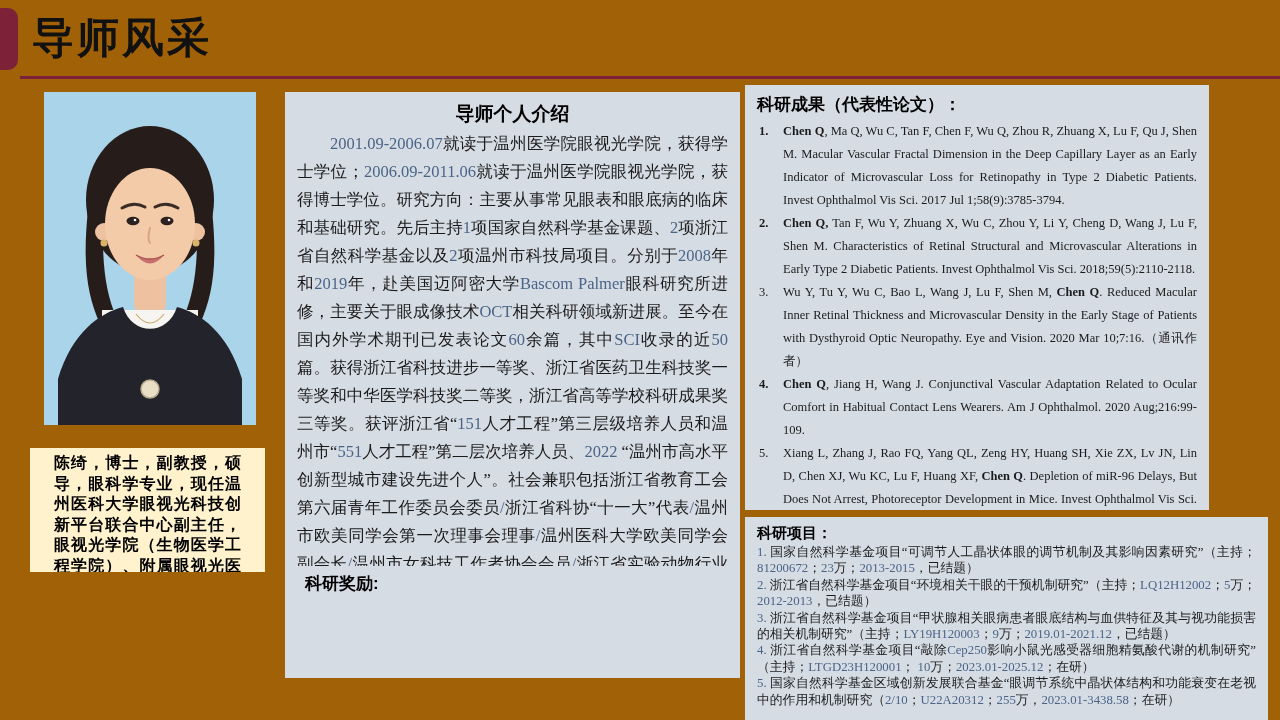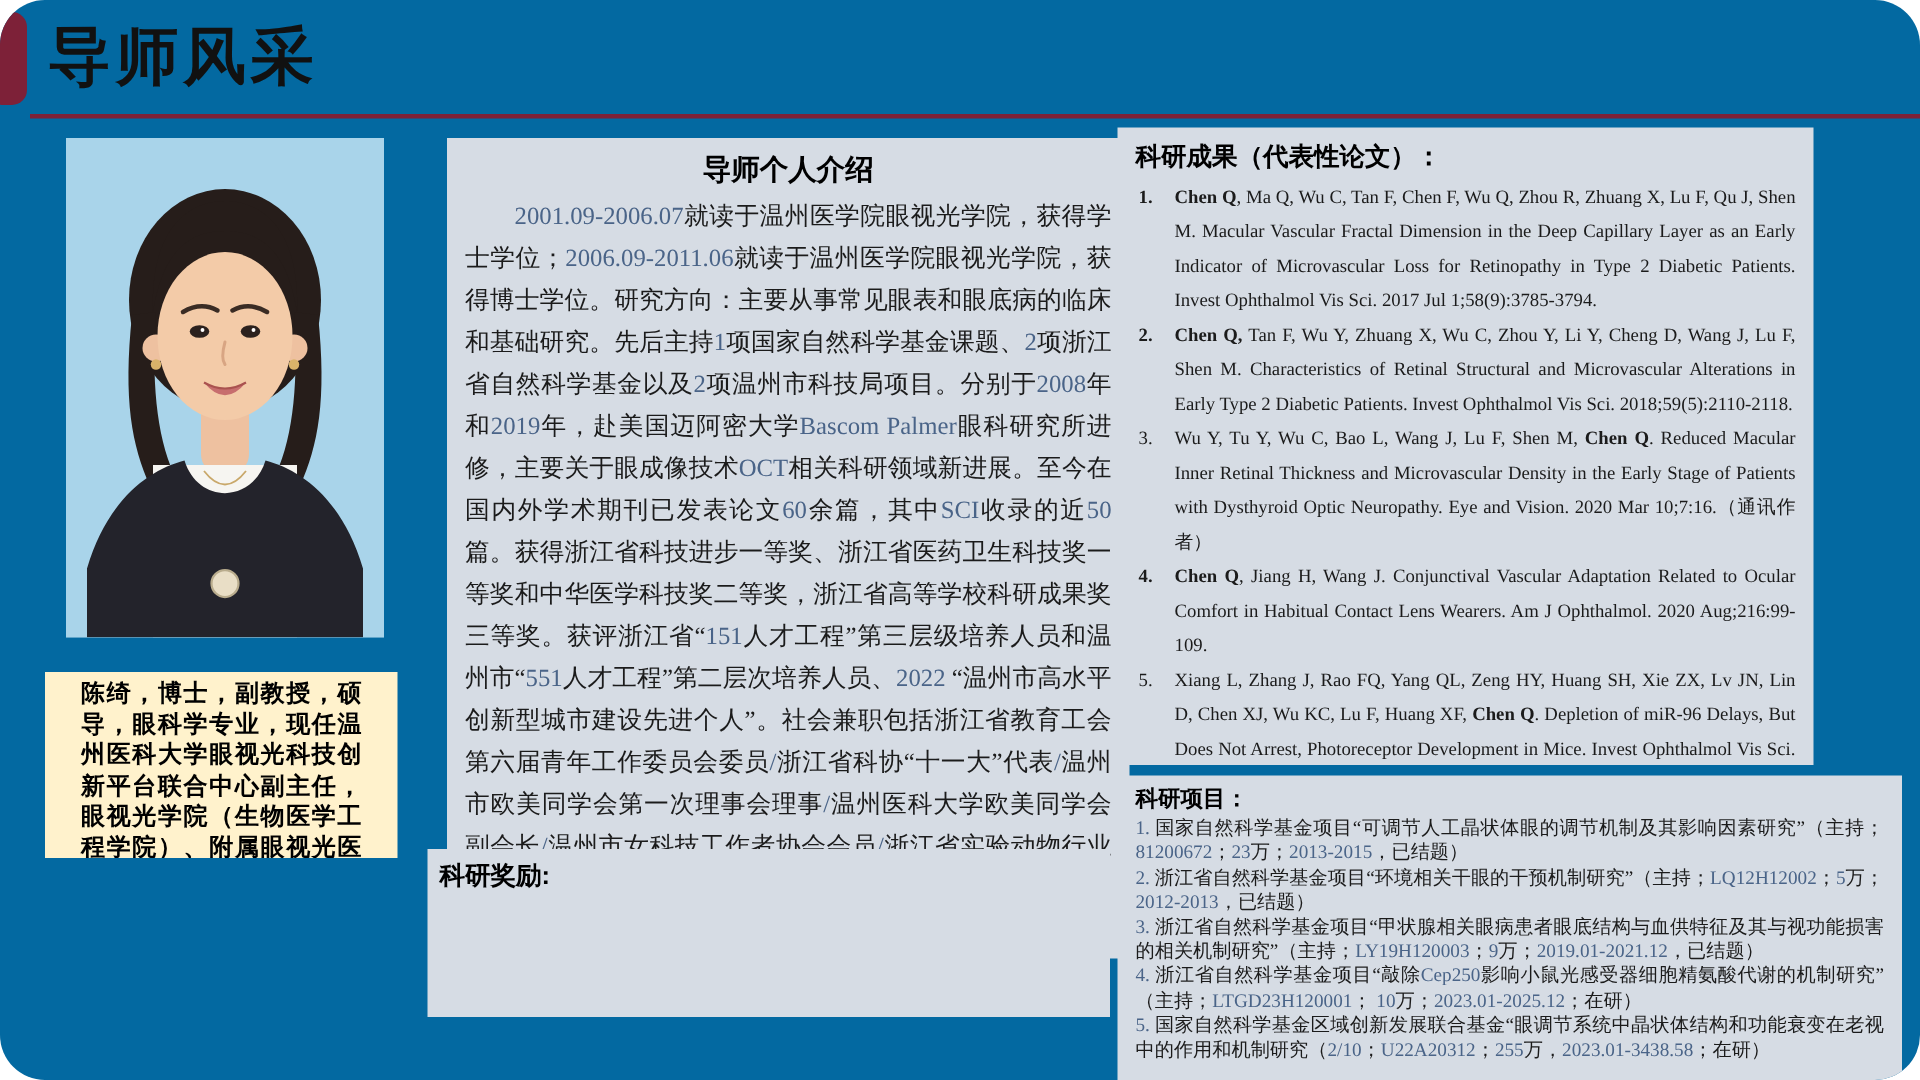--- a/index.html
+++ b/index.html
@@ -5,22 +5,22 @@
   :root{
     --accent:#7d2138;
     --panel:#d6dce4;
     --caption-bg:#fff2cc;
     --photo-bg:#a9d4ea;
     --ink:#1b1b1b;
     --latin:#4a6488;
   }
   html,body{margin:0;padding:0;background:#fff;}
   .slide{
-    position:relative;width:1280px;height:720px;background:#0369a1;
-    overflow:hidden;font-family:"Liberation Serif","DejaVu Serif",serif;color:var(--ink);border-radius:30px;
+    position:relative;width:1280px;height:720px;background:#a16207;
+    overflow:hidden;font-family:"Liberation Serif","DejaVu Serif",serif;color:var(--ink);
   }
   
   .accent-bar{
     position:absolute;left:-8px;top:8px;width:26px;height:62px;
     background:var(--accent);border-radius:10px;
   }
   .page-title{
     position:absolute;left:32px;top:10px;margin:0;
     font-family:"Liberation Sans","DejaVu Sans",sans-serif;
     font-weight:900;font-size:42px;letter-spacing:3px;color:#111;
@@ -40,27 +40,27 @@
     font-weight:700;font-size:16px;line-height:20.5px;color:#000;
     overflow:hidden;text-align:justify;
   }
   
   .panel{
     position:absolute;background:var(--panel);box-sizing:border-box;overflow:hidden;
   }
   .panel h2,.panel h3{
     margin:0;font-family:"Liberation Sans","DejaVu Sans",sans-serif;color:#000;
   }
-  .intro-panel{left:298px;top:92px;width:455px;height:547px;padding:8px 12px;}
+  .intro-panel{left:285px;top:92px;width:455px;height:547px;padding:8px 12px;}
   .intro-panel h2{text-align:center;font-size:19px;line-height:28px;}
   .intro-body{
     margin:2px 0 0 0;font-size:16.5px;line-height:28px;text-align:justify;
     text-indent:2em;
   }
-  .awards-panel{left:285px;top:566px;width:455px;height:112px;padding:6px 8px;}
+  .awards-panel{left:285px;top:566px;width:455px;height:112px;padding:6px 20px;}
   .awards-panel h3{font-size:17px;line-height:23px;}
   .awards-list{list-style:none;margin:0;padding:0;font-size:16px;line-height:22.4px;}
   .pubs-panel{left:745px;top:85px;width:464px;height:425px;padding:7px 12px;}
   .pubs-panel h3{font-size:17px;line-height:26px;}
   .pubs-list{list-style:none;margin:2px 0 0 0;padding:0;font-size:12.5px;line-height:23px;}
   .pubs-list li{position:relative;padding-left:26px;text-align:justify;}
   .pub-num{position:absolute;left:2px;top:0;}
   .pub-num.bold{font-weight:700;}
   .pubs-list b{font-weight:700;}
   .projects-panel{left:745px;top:517px;width:523px;height:232px;padding:6px 12px;}

